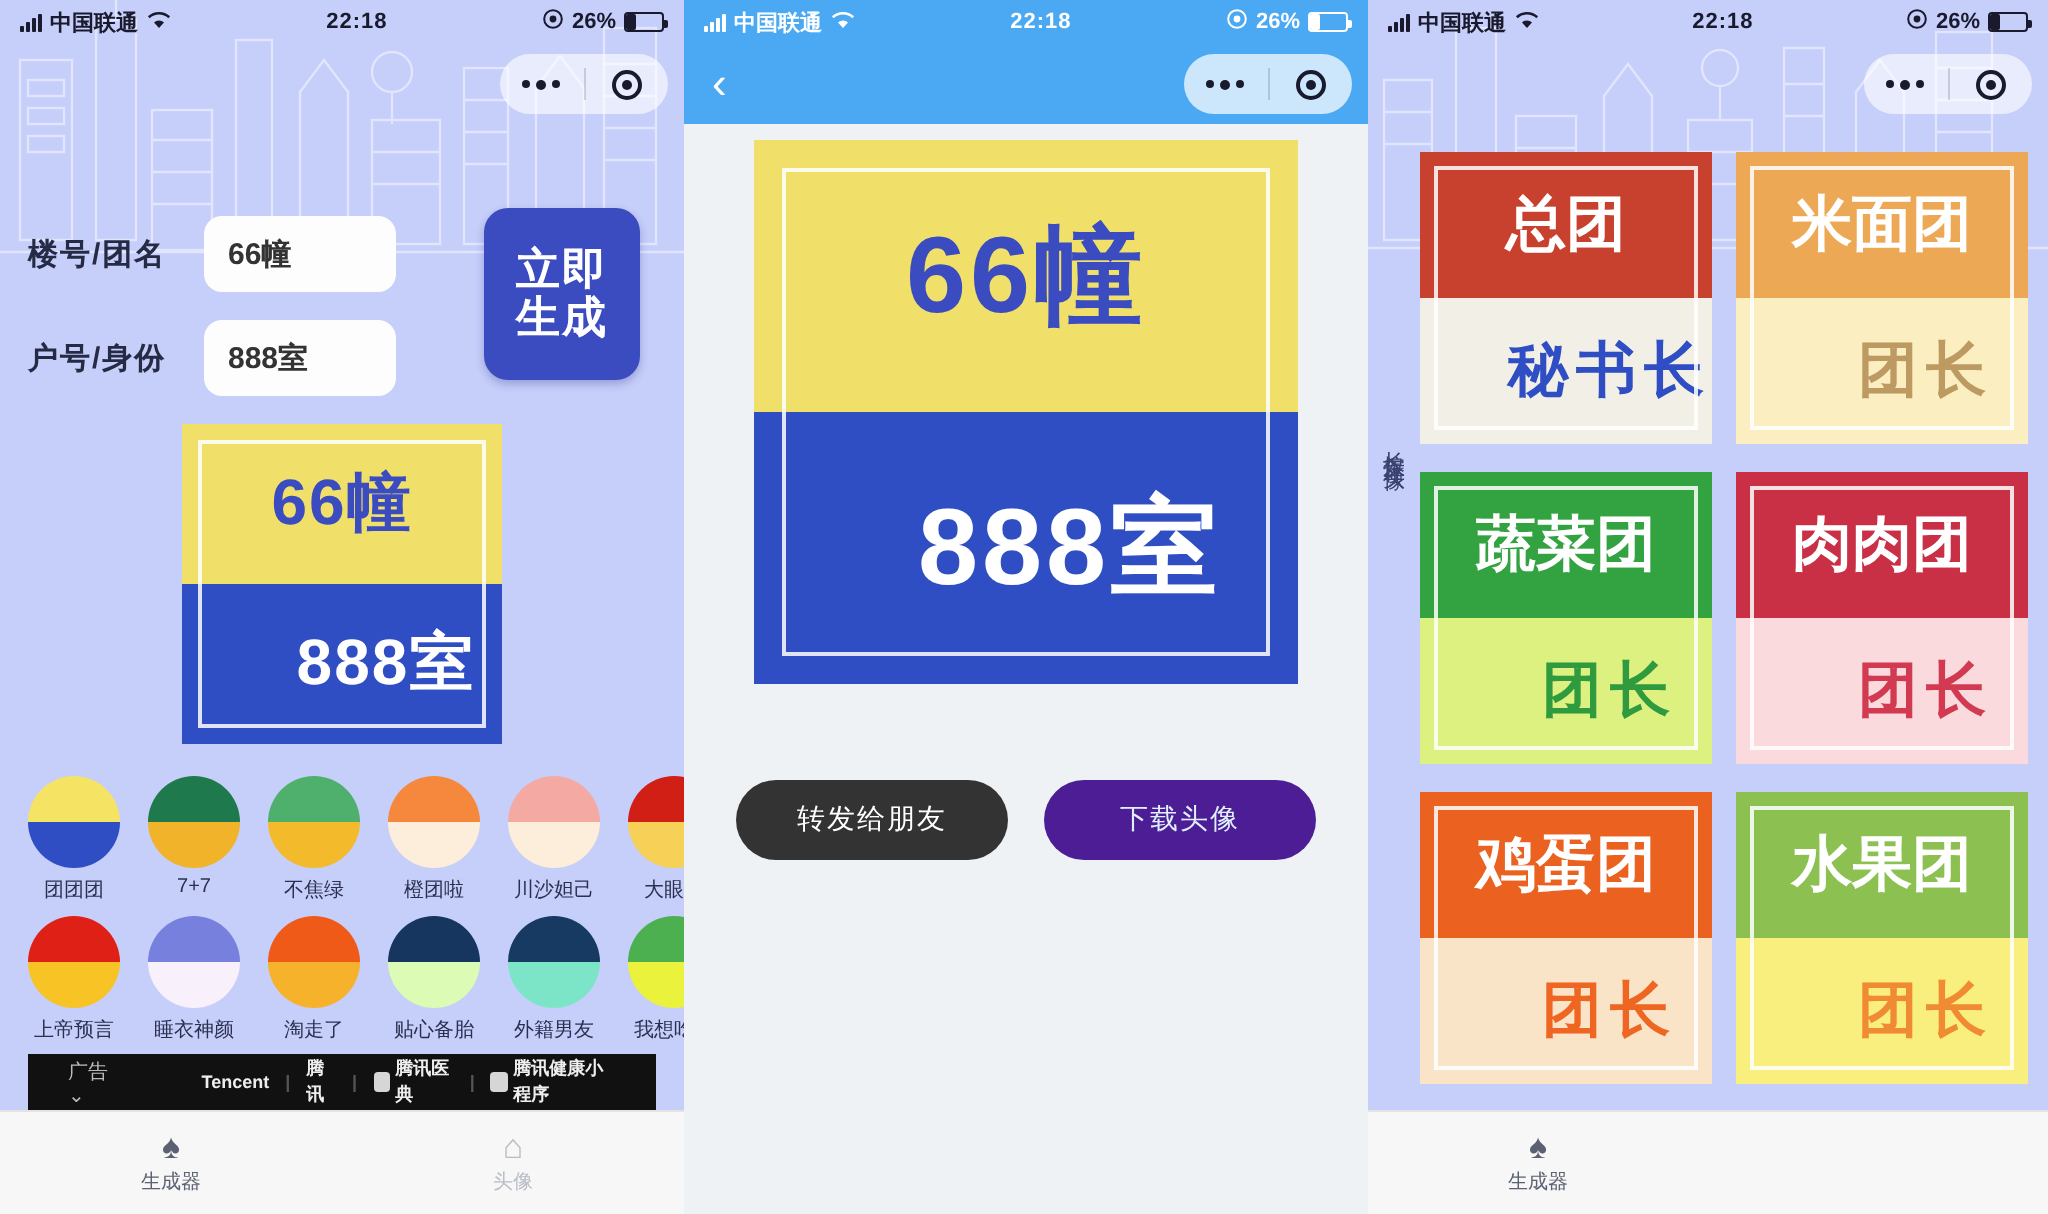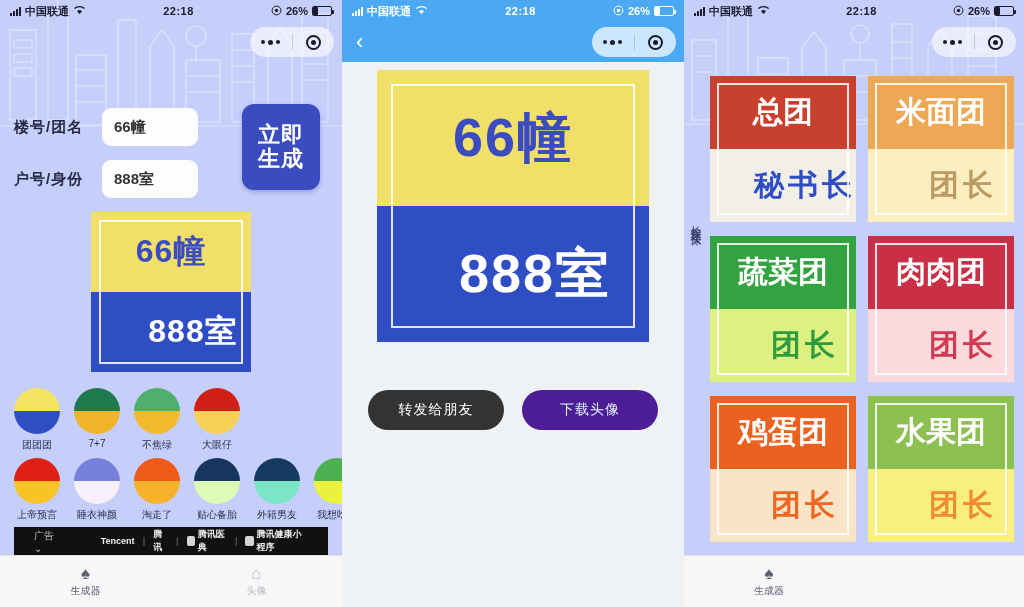--- a/index.html
+++ b/index.html
@@ -290,20 +290,34 @@
           </div>
           <div class="swatch">
             <div class="circle">
               <span style="background: rgb(79, 176, 109);"></span>
               <span style="background: rgb(243, 187, 43);"></span>
             </div>
             <div class="name">不焦绿</div>
           </div>
           <div class="swatch">
             <div class="circle">
+              <span style="background: rgb(245, 136, 60);"></span>
+              <span style="background: rgb(253, 238, 219);"></span>
+            </div>
+            <div class="name">橙团啦</div>
+          </div>
+          <div class="swatch">
+            <div class="circle">
+              <span style="background: rgb(244, 169, 163);"></span>
+              <span style="background: rgb(253, 238, 219);"></span>
+            </div>
+            <div class="name">川沙妲己</div>
+          </div>
+          <div class="swatch">
+            <div class="circle">
               <span style="background: rgb(210, 31, 22);"></span>
               <span style="background: rgb(247, 209, 87);"></span>
             </div>
             <div class="name">大眼仔</div>
           </div>
         </div>
       <div class="swatch-row" id="swatch-row-2">
           <div class="swatch">
             <div class="circle">
               <span style="background: rgb(222, 32, 22);"></span>

